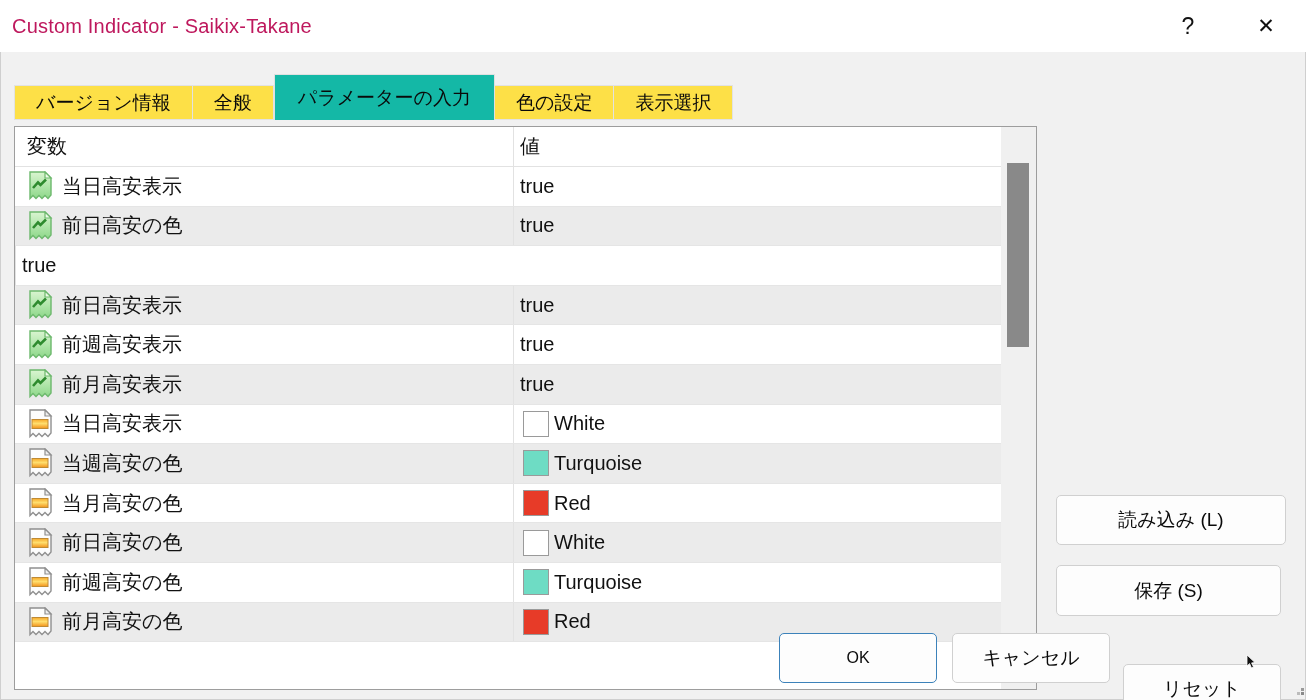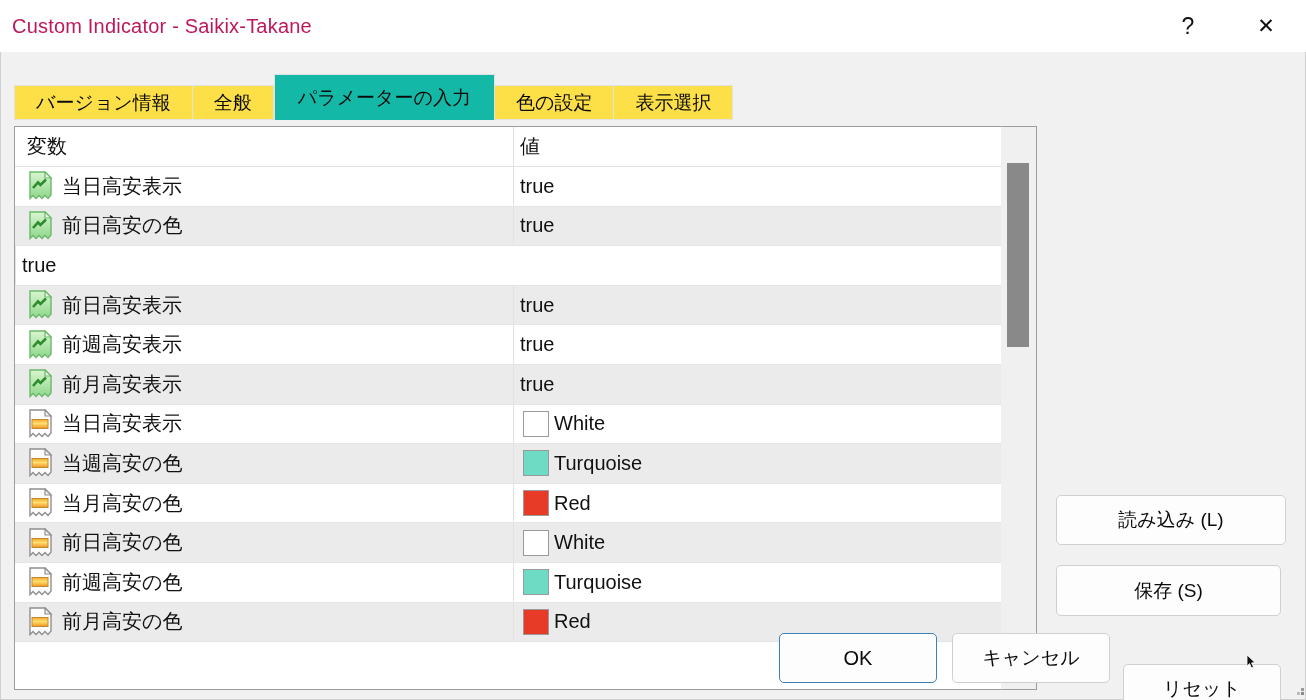--- a/index.html
+++ b/index.html
@@ -75,21 +75,21 @@
   .scroll-thumb{position:absolute;left:6px;width:22px;top:36px;height:184px;background:#898989;}
 
   
   .btn{
     position:absolute;background:#fdfdfd;border:1px solid #d0d0d0;border-radius:5px;
     font-size:19px;color:#0a0a0a;font-family:inherit;cursor:default;
     display:flex;align-items:center;justify-content:center;white-space:nowrap;
   }
   .btn.load{left:1056px;top:485px;width:230px;height:50px;margin-top:10px;}
   .btn.save{left:1056px;top:565px;width:225px;height:51px;}
-  .btn.ok{left:779px;top:633px;width:158px;height:50px;border:1px solid #3c82ba;font-size:20px;}
+  .btn.ok{left:779px;top:633px;width:158px;height:50px;border:1px solid #3c82ba;font-size:16px;}
   .btn.cancel{left:952px;top:633px;width:158px;height:50px;}
   .btn.reset{left:1123px;top:664px;width:158px;height:50px;}
 
   
   .cursor{position:absolute;left:1246px;top:655px;width:13px;height:15px;z-index:5;}
   .grip{position:absolute;right:2px;bottom:1px;width:13px;height:12px;}
   .grip i{position:absolute;width:3px;height:3px;background:#9a9a9a;}
   .grip i:nth-child(1){right:0;bottom:8px;}
   .grip i:nth-child(2){right:0;bottom:4px;background:#8a8a8a;}
   .grip i:nth-child(3){right:4px;bottom:4px;opacity:.6;}

